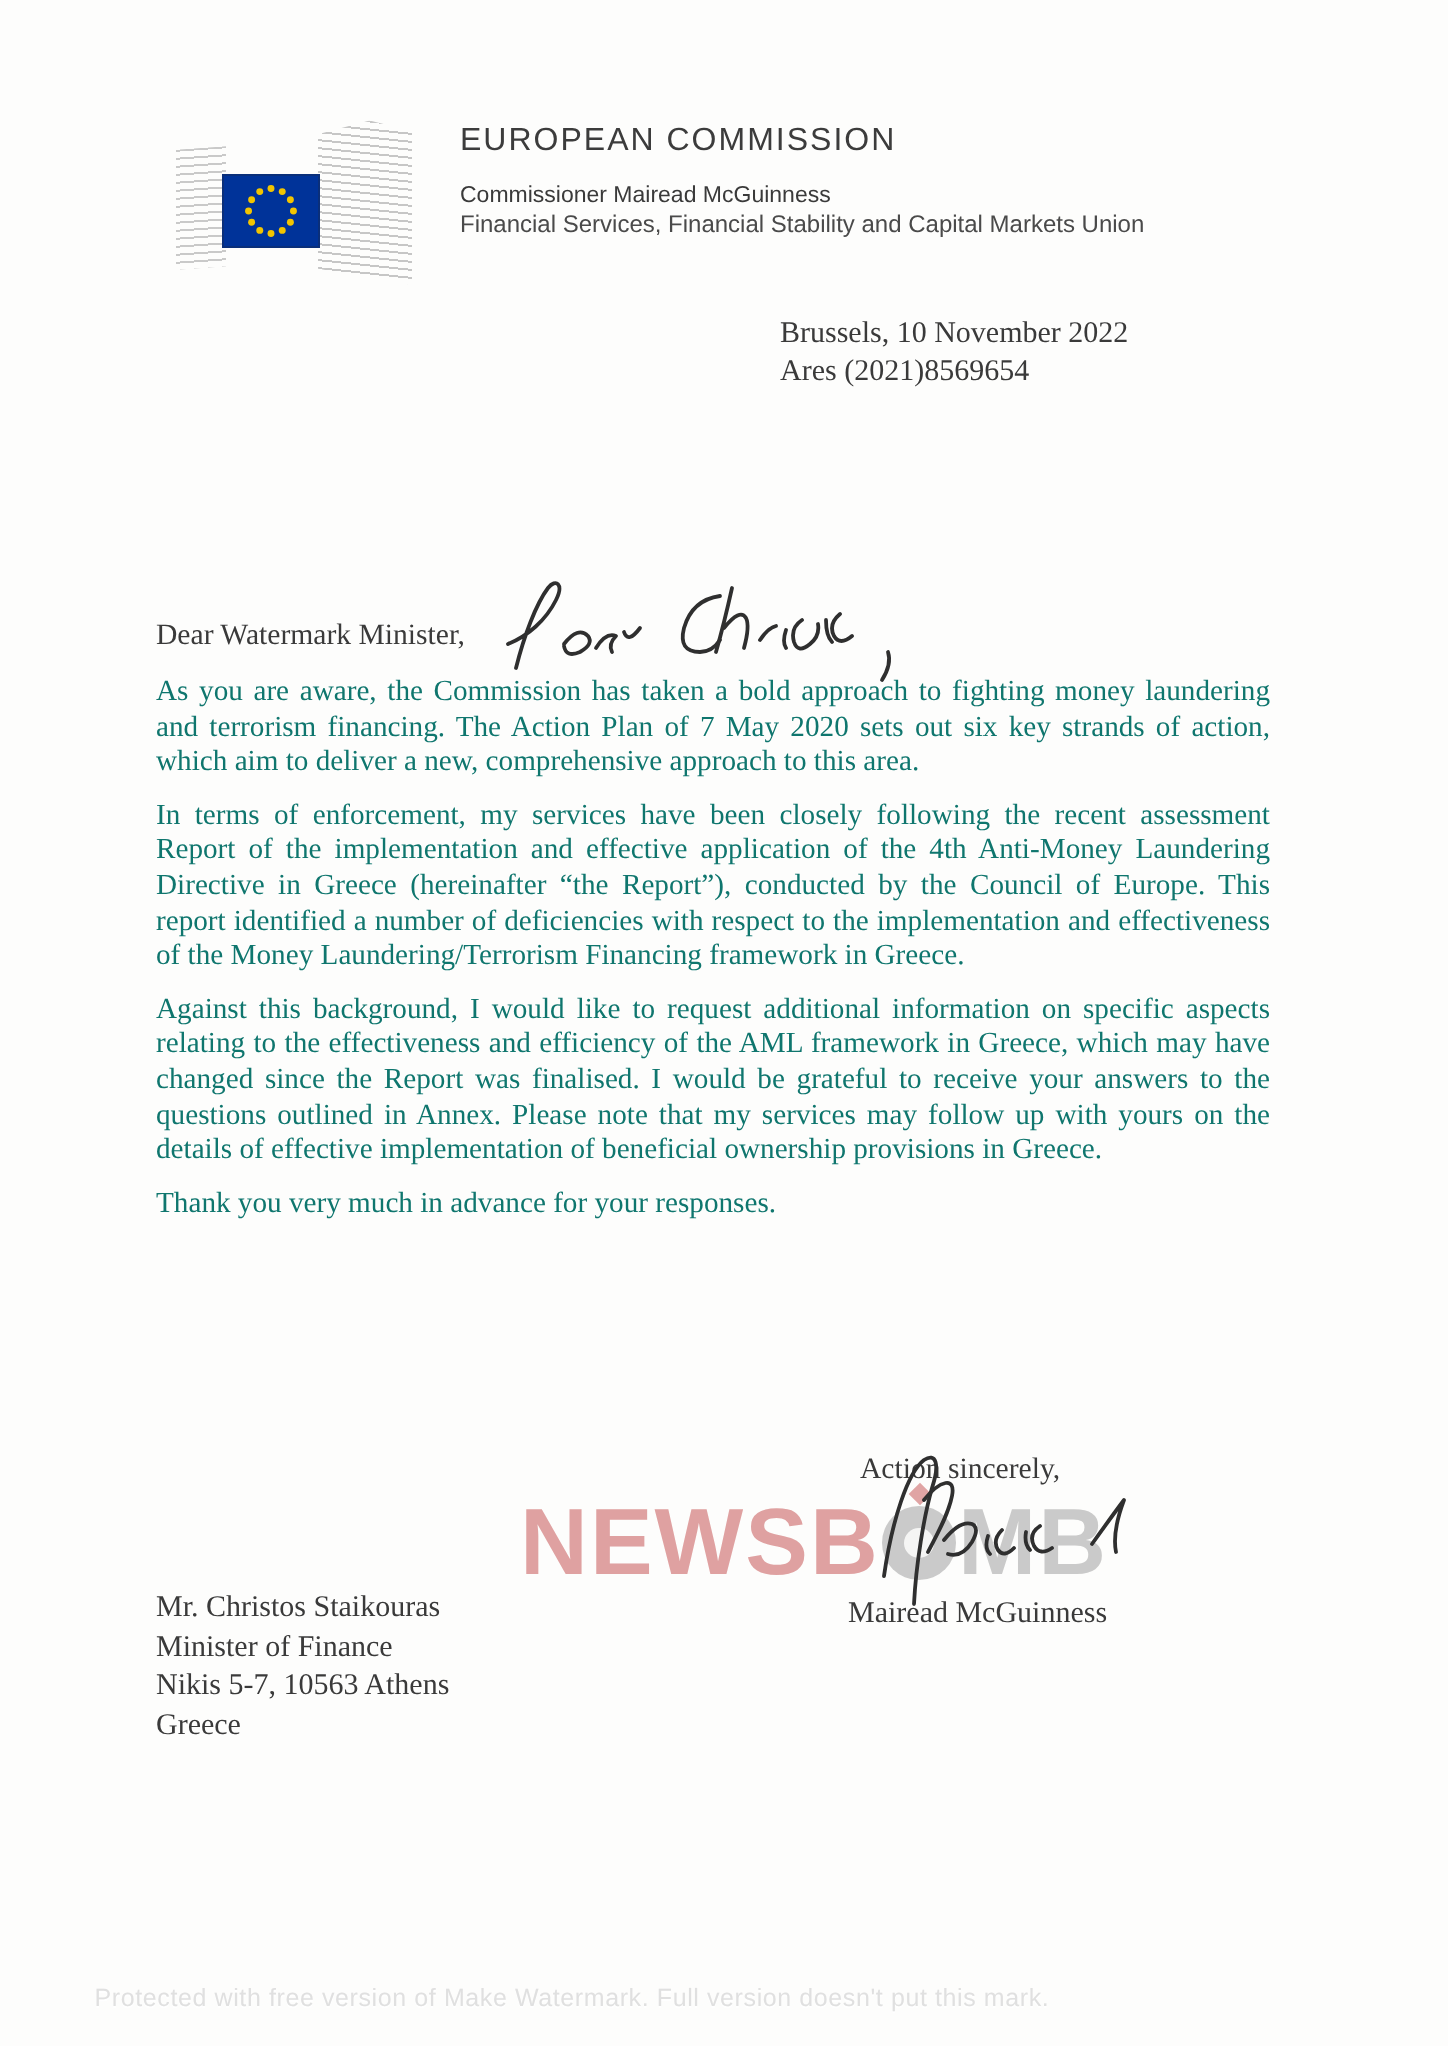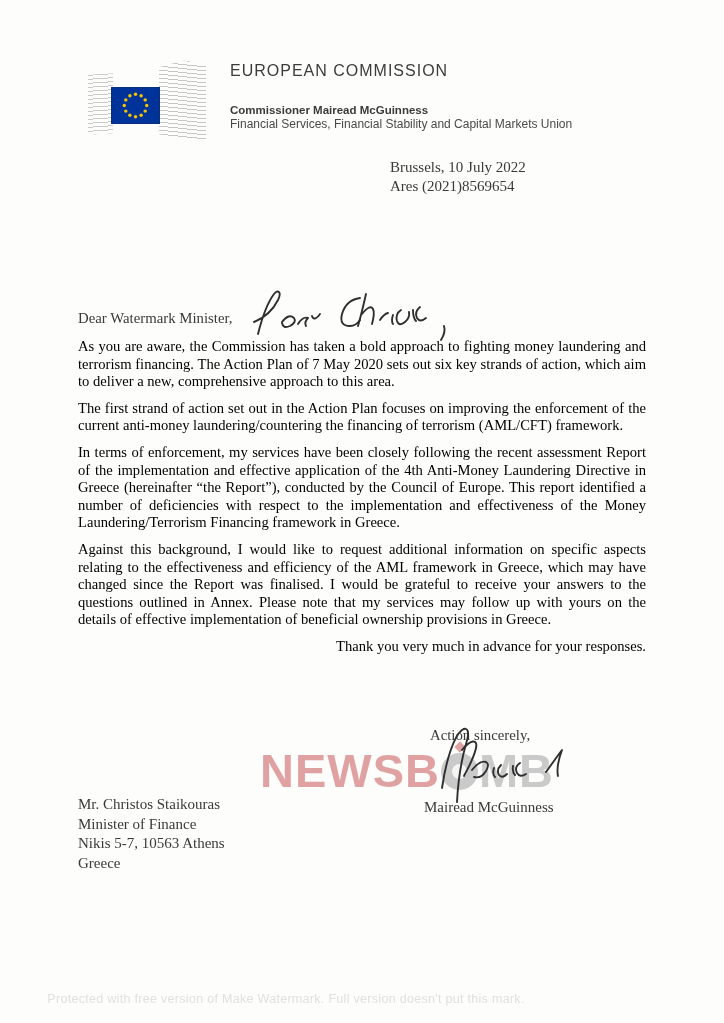--- a/index.html
+++ b/index.html
@@ -21,35 +21,35 @@
   }
   .lines-right{
     position:absolute;left:71px;top:2px;width:47px;height:80px;
     background:repeating-linear-gradient(to bottom,#b4b4b4 0 1px,transparent 1px 4px);
     opacity:.75;transform:skewY(6deg);
     clip-path:polygon(0 12%,55% 0,100% 4%,100% 100%,0 96%);
   }
   .flag{position:absolute;left:23px;top:29px;width:49px;height:37px;background:#003399;box-shadow:0 0 0 1px #0a2f7a inset;}
   .hdr-text{position:absolute;left:230px;top:62px;width:420px;font-family:"Liberation Sans",sans-serif;}
   .hdr-org{font-size:16px;letter-spacing:1px;color:#3c3c3c;}
-  .hdr-comm{margin-top:24px;font-size:11.5px;font-weight:bold;color:#3a3a3a;}
+  .hdr-comm{margin-top:12px;font-size:11.5px;font-weight:normal;color:#3a3a3a;}
   .hdr-dept{margin-top:1px;font-size:12px;color:#4a4a4a;}
   
   .meta{position:absolute;left:390px;top:158px;font-size:15px;line-height:19px;color:#3a3a3a;}
   
   .subject{position:absolute;left:78px;top:260px;width:568px;font-size:14.8px;color:#383838;}
   .salutation-row{position:absolute;left:78px;top:292px;width:568px;height:52px;}
   .salutation-printed{position:absolute;left:0;top:18px;font-size:14.8px;color:#3a3a3a;}
   .salutation-hand{position:absolute;left:166px;top:-4px;}
   .body-flow{position:absolute;left:78px;top:338px;width:568px;}
   .para{
-    margin:0 0 9px 0;font-size:14.6px;line-height:17.6px;
-    text-align:justify;color:#000000;
+    margin:0 11px 9px 0;font-size:14.6px;line-height:17.6px;
+    text-align:justify;color:#0f766e;
   }
-  .para.last{text-align:right;}
+  .para.last{text-align:left;}
   
   .valediction{position:absolute;left:430px;top:727px;font-size:14.8px;color:#3a3a3a;}
   .signature{position:absolute;left:420px;top:724px;z-index:3;}
   .signer{position:absolute;left:424px;top:799px;font-size:15px;color:#3a3a3a;z-index:3;}
   
   .recipient{position:absolute;left:78px;top:795px;font-size:15px;line-height:19.5px;color:#3a3a3a;}
   
   .newsbomb{
     position:absolute;left:260px;top:746px;z-index:2;
     font-family:"Liberation Sans",sans-serif;font-weight:bold;
@@ -105,21 +105,21 @@
     </div>
   </div>
 
   <div class="hdr-text">
     <div class="hdr-org">EUROPEAN COMMISSION</div>
     <div class="hdr-comm">Commissioner Mairead McGuinness</div>
     <div class="hdr-dept">Financial Services, Financial Stability and Capital Markets Union</div>
   </div>
 
   <div class="meta">
-    <div>Brussels, 10 July 2022</div>
+    <div>Brussels, 10 November 2022</div>
     <div>Ares (2021)8569654</div>
   </div>
 
 
   <div class="salutation-row">
     <span class="salutation-printed">Dear Watermark Minister,</span>
     <svg class="salutation-hand" width="230" height="56" viewBox="0 0 230 56" aria-label="Dear Christos,">
 
       <path class="ink" d="M14,46 C18,30 24,14 30,6 C34,1 38,4 34,12 C29,22 20,30 10,34"></path>
 
@@ -130,21 +130,20 @@
       <path class="ink" d="M122,6 q-4,18 -8,32 m4,-12 q8,-10 11,-5 q2,4 -1,15"></path>
 
       <path class="ink" d="M136,32 q4,-6 8,-7 m5,2 q-2,6 0,9 m8,-14 q-6,4 -4,11 q2,6 8,1 q5,-4 4,-10 m4,-2 q0,8 3,11 m4,-14 q-6,5 -3,11 q3,5 9,0"></path>
 
       <path class="ink" d="M200,38 q2,6 -3,14"></path>
     </svg>
   </div>
 
   <div class="body-flow">
     <p class="para">As you are aware, the Commission has taken a bold approach to fighting money laundering and terrorism financing. The Action Plan of 7 May 2020 sets out six key strands of action, which aim to deliver a new, comprehensive approach to this area.</p>
-    <p class="para">The first strand of action set out in the Action Plan focuses on improving the enforcement of the current anti-money laundering/countering the financing of terrorism (AML/CFT) framework.</p>
     <p class="para">In terms of enforcement, my services have been closely following the recent assessment Report of the implementation and effective application of the 4th Anti-Money Laundering Directive in Greece (hereinafter “the Report”), conducted by the Council of Europe. This report identified a number of deficiencies with respect to the implementation and effectiveness of the Money Laundering/Terrorism Financing framework in Greece.</p>
     <p class="para">Against this background, I would like to request additional information on specific aspects relating to the effectiveness and efficiency of the AML framework in Greece, which may have changed since the Report was finalised. I would be grateful to receive your answers to the questions outlined in Annex. Please note that my services may follow up with yours on the details of effective implementation of beneficial ownership provisions in Greece.</p>
     <p class="para last">Thank you very much in advance for your responses.</p>
   </div>
 
   <div class="newsbomb">
     <span class="nb-red">NEWSB</span><span class="bomb"><span class="bomb-spark"></span></span><span class="nb-gray">MB</span>
   </div>
 
   <div class="valediction">Action sincerely,</div>

